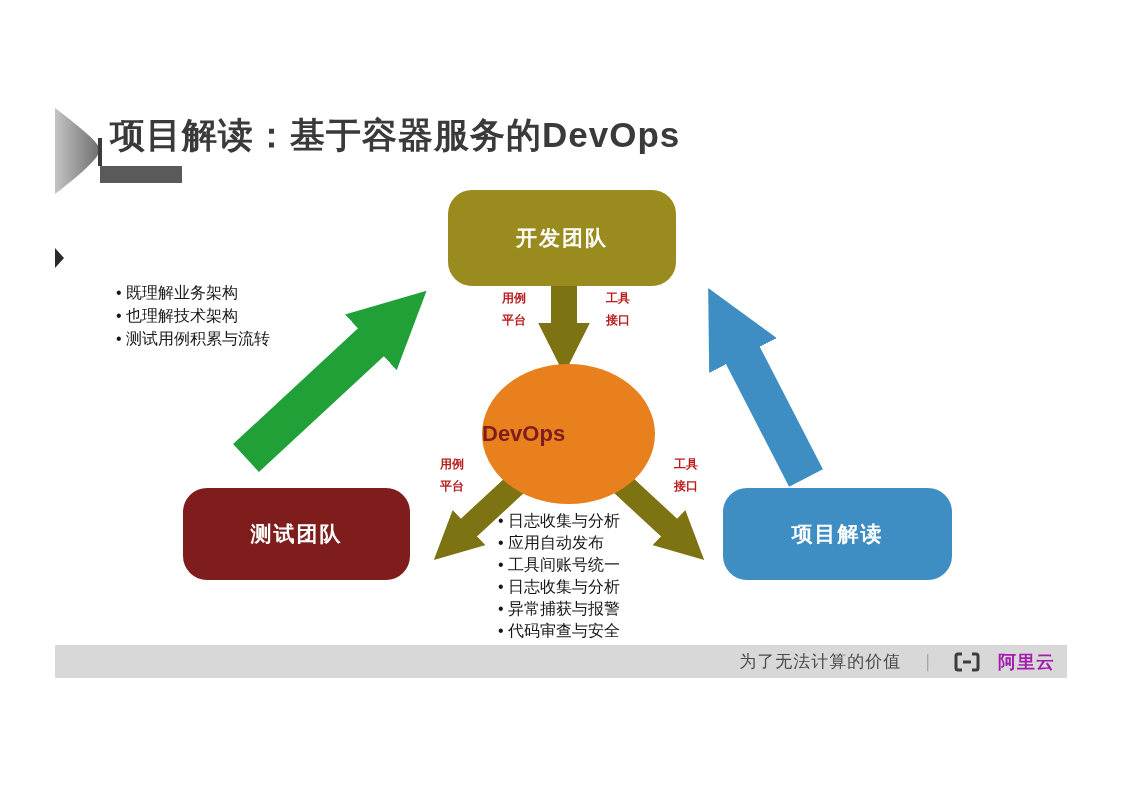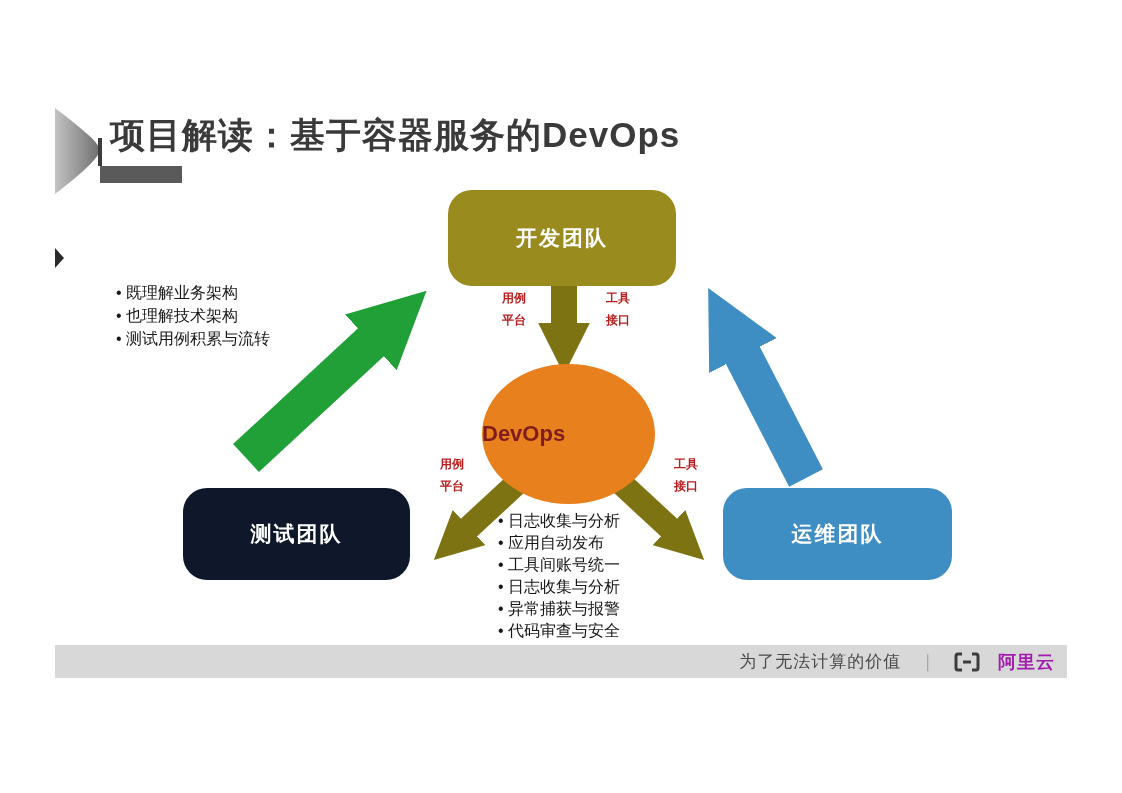--- a/index.html
+++ b/index.html
@@ -87,25 +87,25 @@
     <line x1="564" y1="284" x2="564" y2="333" stroke="#7D7313" stroke-width="26" marker-end="url(#mOlive)"></line>
     <line x1="516" y1="484" x2="462" y2="534" stroke="#7D7313" stroke-width="24" marker-end="url(#mOlive)"></line>
     <line x1="622" y1="484" x2="676" y2="534" stroke="#7D7313" stroke-width="24" marker-end="url(#mOlive)"></line>
     <line x1="246" y1="458" x2="382" y2="332" stroke="#21A038" stroke-width="38" marker-end="url(#mGreen)"></line>
     <line x1="806" y1="478" x2="736" y2="342" stroke="#3E8EC4" stroke-width="38" marker-end="url(#mBlue)"></line>
   </svg>
 
   <div class="node node-dev" style="background: rgb(154, 139, 30);">
     <span>开发团队</span>
   </div>
-  <div class="node node-test" style="background: #0f172a; font-family: Liberation Mono, monospace;">
+  <div class="node node-test" style="background: #7f1d1d; font-family: Liberation Mono, monospace;">
     <span>测试团队</span>
   </div>
   <div class="node node-ops" style="background: rgb(62, 142, 196);">
-    <span>运维团队</span>
+    <span>项目解读</span>
   </div>
   <div class="node-devops" style="background: rgb(232, 128, 29);">
     <span>DevOps</span>
   </div>
 
   <div class="arrow-label lbl-dev-left">用例
 平台</div>
   <div class="arrow-label lbl-dev-right">工具
 接口</div>
   <div class="arrow-label lbl-test-side">用例

